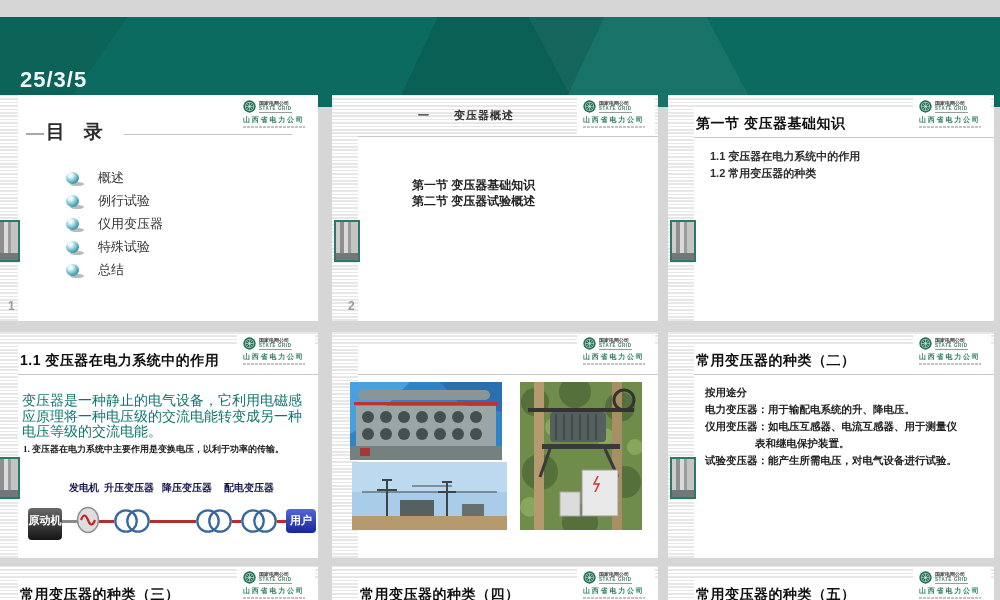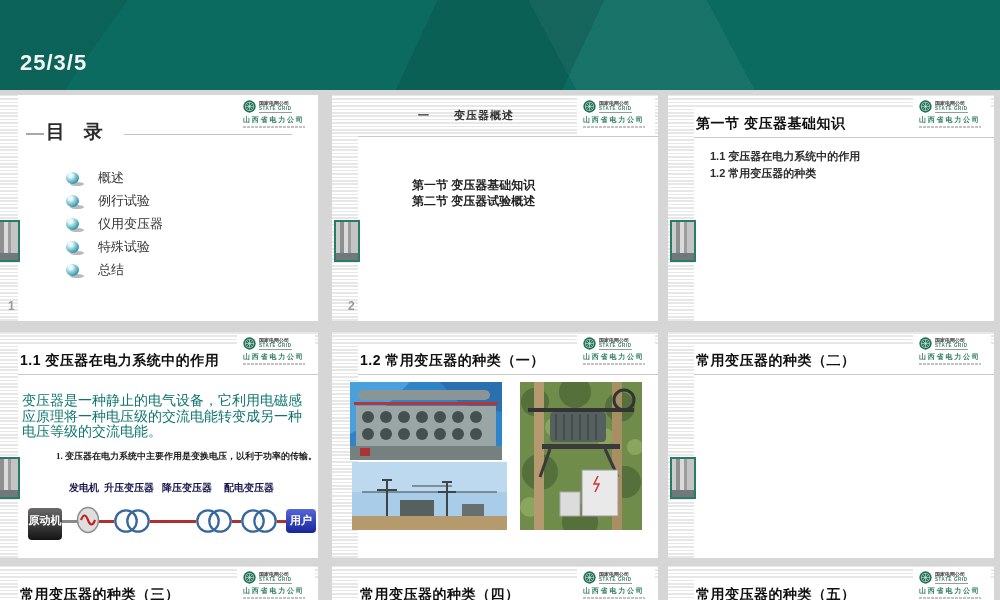--- a/index.html
+++ b/index.html
@@ -1,21 +1,21 @@
 <!DOCTYPE html>
 <html><head>
 <meta charset="utf-8">
 <style>
   html,body{margin:0;padding:0;}
   body{width:1000px;height:600px;overflow:hidden;background:#d6d6d6;
        font-family:"Liberation Sans",sans-serif;}
   .stage{position:relative;width:1000px;height:600px;overflow:hidden;}
 
   
-  .banner{position:absolute;left:0;top:0;width:1000px;height:90px;
+  .banner{position:absolute;left:0;top:17px;width:1000px;height:90px;
     background:
       linear-gradient(115deg,transparent 42%,rgba(0,25,22,.14) 42%,rgba(0,25,22,.14) 58%,transparent 58%),
       linear-gradient(62deg,transparent 55%,rgba(255,255,255,.05) 55%,rgba(255,255,255,.05) 72%,transparent 72%),
       linear-gradient(125deg,rgba(0,0,0,.08) 0 12%,transparent 12%),
       #0c6b60;}
   .banner-date{position:absolute;left:20px;top:50px;color:#f2f7f6;
     font-size:22px;font-weight:bold;letter-spacing:1px;}
 
   
   .slide{position:absolute;width:326px;height:226px;background:#fff;}
@@ -206,21 +206,21 @@
           </svg>
         <div>
           <div class="lg-cn">国家电网公司</div>
           <div class="lg-en">STATE GRID</div>
         </div>
       </div>
       <div class="lg-branch">山西省电力公司</div>
       <div class="lg-sub"></div>
     </div>
     <div class="s4-body">变压器是一种静止的电气设备，它利用电磁感应原理将一种电压级的交流电能转变成另一种电压等级的交流电能。</div>
-    <div class="s4-note" style="top:119px;text-align:right;">1. 变压器在电力系统中主要作用是变换电压，以利于功率的传输。</div>
+    <div class="s4-note" style="top:112px;">1. 变压器在电力系统中主要作用是变换电压，以利于功率的传输。</div>
 
     <div class="dlabel" style="left:77px;">发电机</div>
     <div class="dlabel" style="left:112px;">升压变压器</div>
     <div class="dlabel" style="left:170px;">降压变压器</div>
     <div class="dlabel" style="left:232px;">配电变压器</div>
 
     <div class="dline-gray" style="left:68px;width:20px;"></div>
     <div class="dline" style="left:106px;width:22px;"></div>
     <div class="dline" style="left:156px;width:54px;"></div>
     <div class="dline" style="left:238px;width:16px;"></div>
@@ -247,21 +247,20 @@
       <circle cx="24" cy="13" r="10.7" fill="none" stroke="#38699c" stroke-width="2.3"></circle>
     </svg>
     <div class="dbox dbox-user">用户</div>
 
     <div class="pthumb"></div>
   </div>
 
   <div class="slide" style="left:332px;top:332px;">
     <div class="hband stripes"></div>
     <div class="scol stripes"></div>
-    <div class="title-sans">1.2 常用变压器的种类（一）</div>
     <div class="rule" style="top:42px;"></div>
     <div class="logo">
       <div class="lg-row">
         <svg class="lg-emblem" viewBox="0 0 20 20">
             <circle cx="10" cy="10" r="9.5" fill="#1f6e55"></circle>
             <g stroke="#e8f5ee" stroke-width="0.9" fill="none">
               <circle cx="10" cy="10" r="6.3"></circle>
               <path d="M10 3.7 v12.6 M3.7 10 h12.6 M5.5 5.5 l9 9 M14.5 5.5 l-9 9"></path>
             </g>
           </svg>
@@ -361,20 +360,27 @@
             </g>
           </svg>
         <div>
           <div class="lg-cn">国家电网公司</div>
           <div class="lg-en">STATE GRID</div>
         </div>
       </div>
       <div class="lg-branch">山西省电力公司</div>
       <div class="lg-sub"></div>
     </div>
+    <div class="s6-lines">
+      <div>按用途分</div>
+      <div>电力变压器：用于输配电系统的升、降电压。</div>
+      <div>仪用变压器：如电压互感器、电流互感器、用于测量仪</div>
+      <div class="s6-indent">表和继电保护装置。</div>
+      <div>试验变压器：能产生所需电压，对电气设备进行试验。</div>
+    </div>
     <div class="pthumb"></div>
   </div>
 
   <div class="slide" style="left:-8px;top:566px;">
     <div class="hband stripes"></div>
     <div class="scol stripes"></div>
     <div class="title-sans">常用变压器的种类（三）</div>
     <div class="logo">
       <div class="lg-row">
         <svg class="lg-emblem" viewBox="0 0 20 20">

